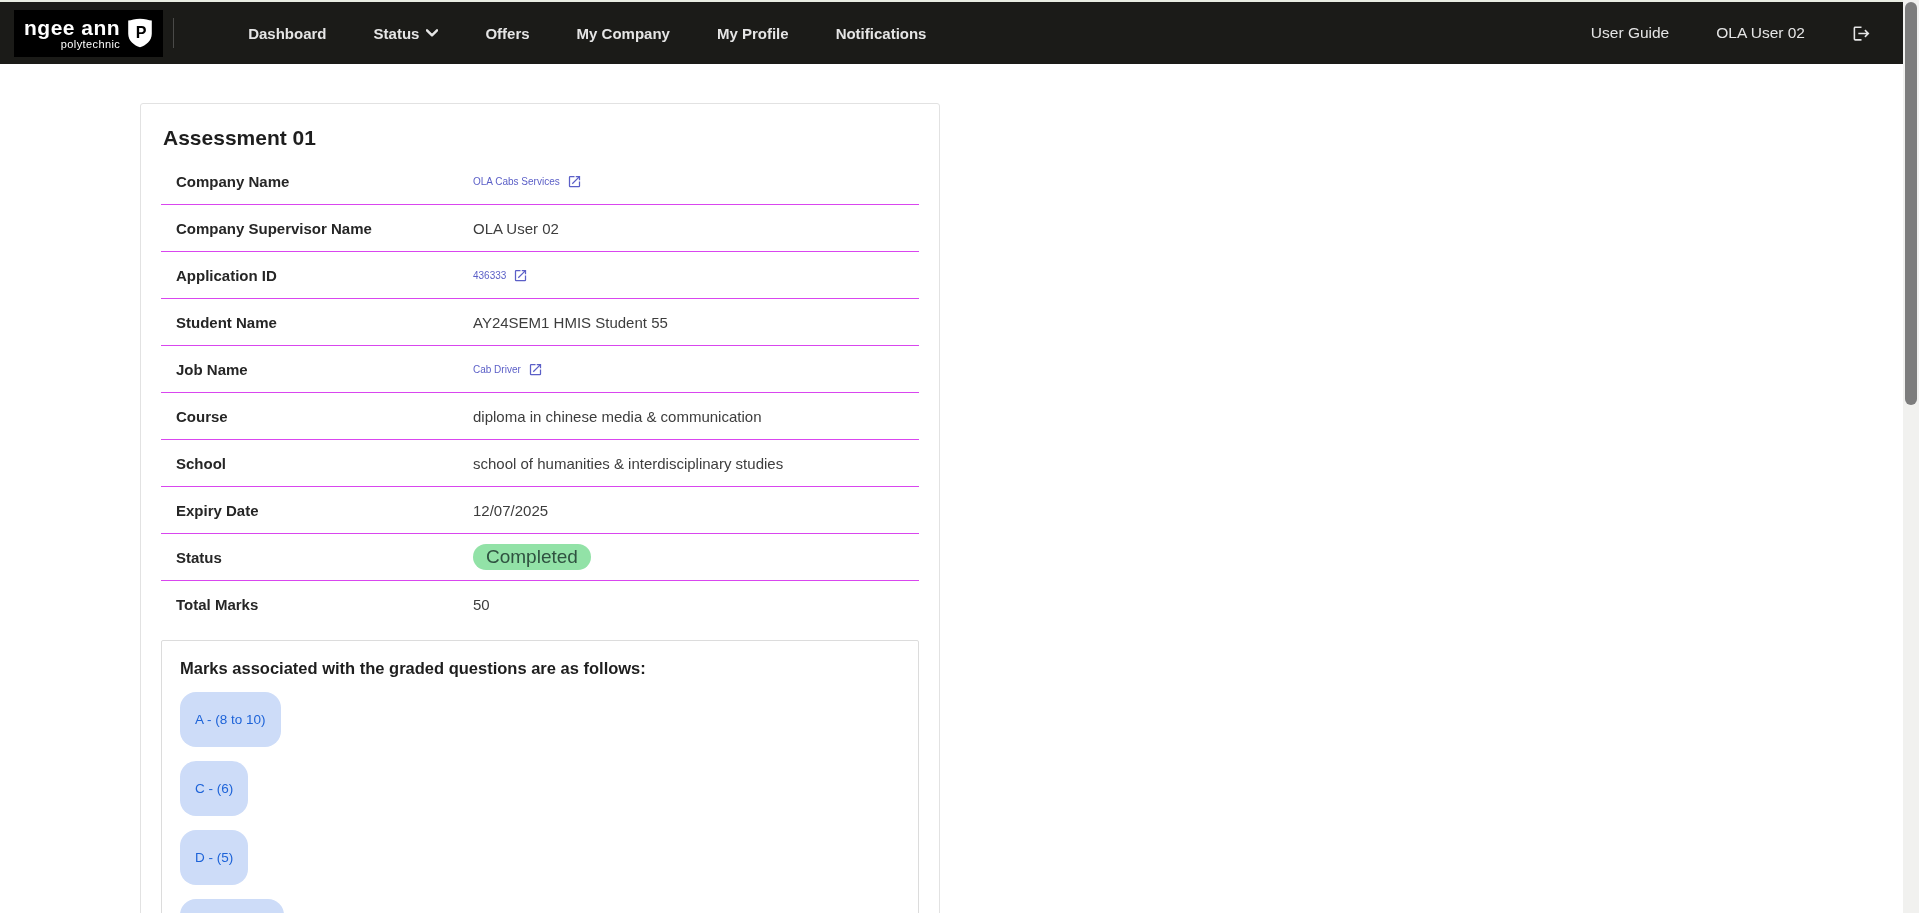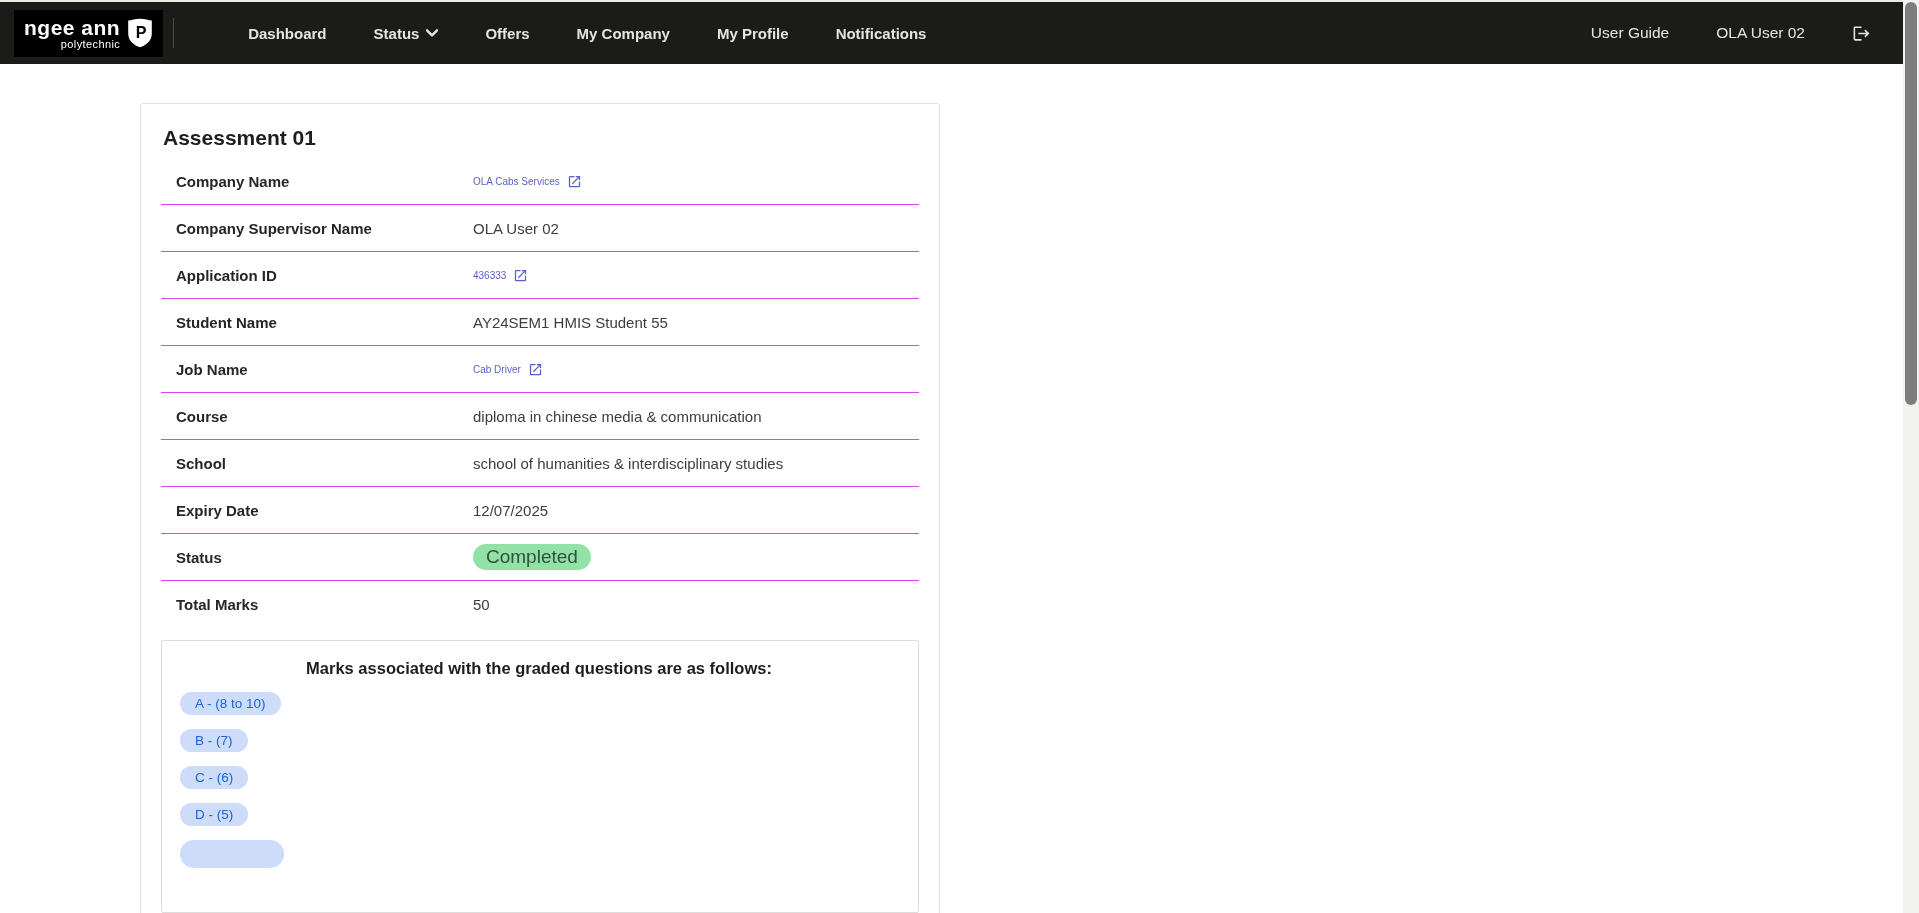--- a/index.html
+++ b/index.html
@@ -31,22 +31,22 @@
   .row { display:flex; align-items:center; min-height:47px; padding-left:15px;
     border-bottom:1px solid #d946ef; }
   .row:last-child { border-bottom:none; }
   .row-label { width:297px; flex:0 0 297px; font-weight:700; font-size:15px; color:#262626; }
   .row-value { font-size:15px; color:#3d3d3d; }
   .row-link { text-decoration:none; font-size:10px; display:flex; align-items:center; gap:7px; cursor:pointer; }
   .badge { display:inline-block; font-size:19px; padding:2px 13px; border-radius:14px; }
 
   .marks-box { margin-top:12px; border:1px solid #dcdcdc; border-radius:2px;
     padding:18px 20px 40px 18px; }
-  .marks-heading { font-size:16.5px; font-weight:700; color:#1e1e1e;text-align:center; }
-  .pill { display:inline-block; font-size:13.5px; padding:4px 15px; border-radius:16px;
+  .marks-heading { font-size:16.5px; font-weight:700; color:#1e1e1e; }
+  .pill { display:inline-block; font-size:13.5px; padding:20px 15px; border-radius:16px;
     margin-top:14px; cursor:default; }
   .pill-wrap { display:block; }
   .pill.partial { width:104px; height:28px; }
 
   
   .scroll-track { position:fixed; top:0; right:0; width:16px; height:913px;
     background:#f1f1ef; z-index:60; }
   .scroll-thumb { position:absolute; top:2px; left:2px; width:12px; height:403px;
     background:#7d7d7d; border-radius:7px; }
 </style>
@@ -171,21 +171,20 @@
         <div class="row">
           <span class="row-label">Total Marks</span>
           <span class="row-value">50</span>
         </div>
       </div>
 
     <div class="marks-box">
       <div class="marks-heading">Marks associated with the graded questions are as follows:</div>
       <div id="pills-container">
           <div class="pill-wrap"><span class="pill" style="background: rgb(205, 220, 248); color: rgb(29, 99, 216);">A - (8 to 10)</span></div>
-          <div class="pill-wrap"><span class="pill" style="background: rgb(205, 220, 248); color: rgb(29, 99, 216);">B - (7)</span></div>
           <div class="pill-wrap"><span class="pill" style="background: rgb(205, 220, 248); color: rgb(29, 99, 216);">C - (6)</span></div>
           <div class="pill-wrap"><span class="pill" style="background: rgb(205, 220, 248); color: rgb(29, 99, 216);">D - (5)</span></div>
           <div class="pill-wrap"><span class="pill partial" style="background: rgb(205, 220, 248);"></span></div>
         </div>
     </div>
   </section>
 </main>
 
 <div class="scroll-track">
   <div class="scroll-thumb"></div>

